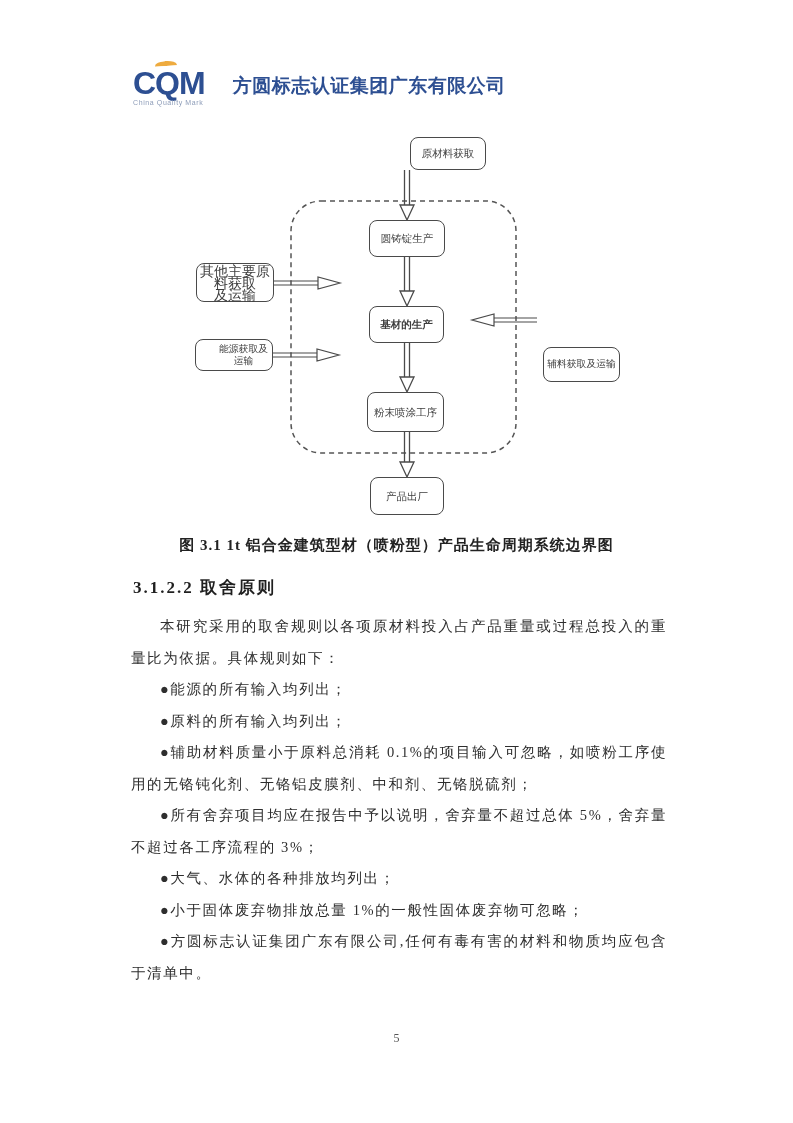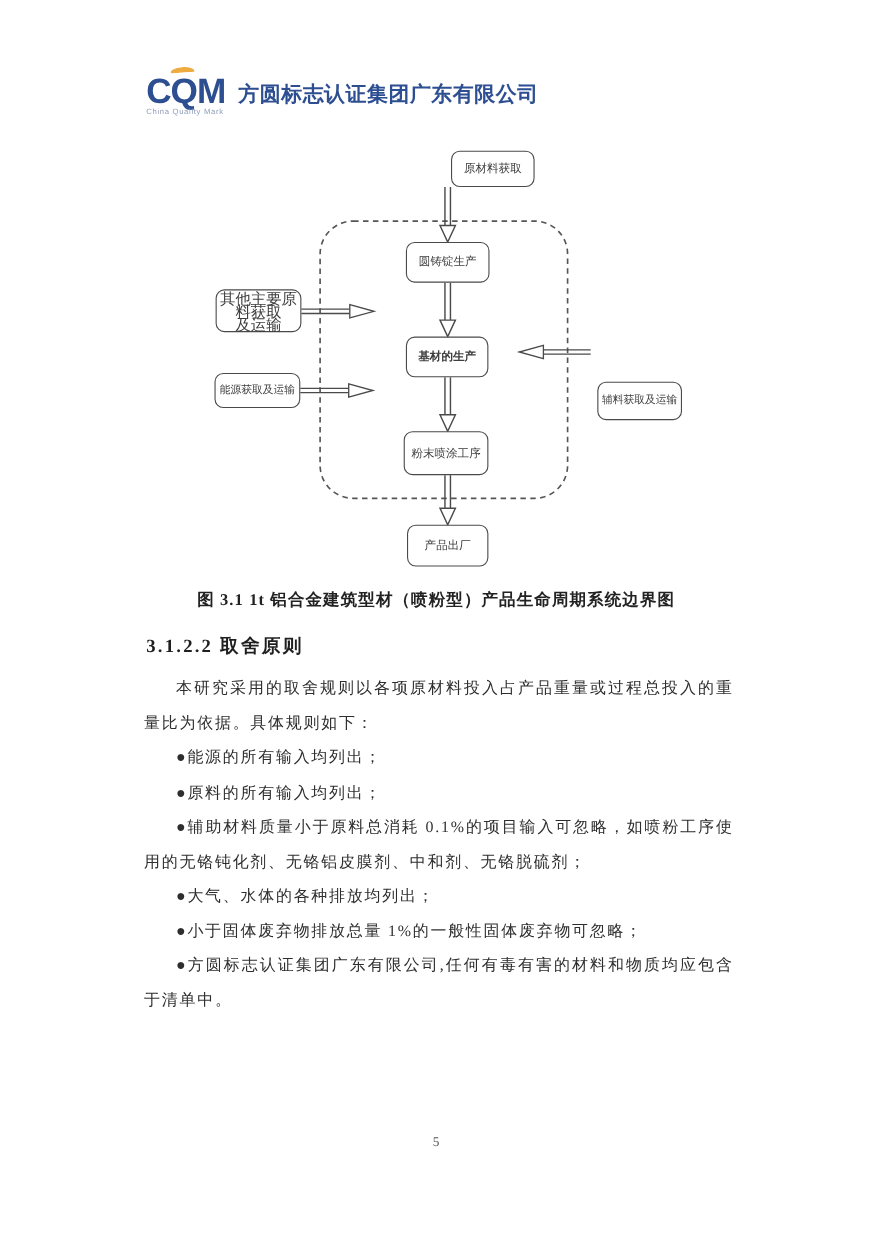--- a/index.html
+++ b/index.html
@@ -36,21 +36,21 @@
   .logo-tagline {
     font-family: "Liberation Sans", "DejaVu Sans", sans-serif;
     font-size: 7px;
     letter-spacing: 0.6px;
     color: #8d9cb8;
     margin-top: 1px;
   }
   .logo-company {
     display: inline-block;
     vertical-align: top;
-    margin-left: 8px;
+    margin-left: 24px;
     margin-top: 5px;
     font-family: Liberation Sans, sans-serif;
     font-weight: bold;
     font-size: 19px;
     letter-spacing: 0.5px;
     color: #2d4f92;
   }
 
   
   .diagram-svg { position: absolute; left: 0; top: 0; width: 793px; height: 560px; }
@@ -67,21 +67,21 @@
     font-size: 10.5px;
     line-height: 12.5px;
     color: #3d3d3d;
   }
   .box-raw      { left: 370px; top: 137px; width: 76px; height: 33px; margin-left: 40px; }
   .box-ingot    { left: 369px; top: 220px; width: 76px; height: 37px; }
   .box-base     { left: 369px; top: 306px; width: 75px; height: 37px; font-weight: bold; }
   .box-powder   { left: 367px; top: 392px; width: 77px; height: 40px; }
   .box-product  { left: 370px; top: 477px; width: 74px; height: 38px; }
   .box-other    { left: 196px; top: 263px; width: 78px; height: 39px; font-size: 14px; line-height: 12px; }
-  .box-energy   { left: 195px; top: 339px; width: 78px; height: 32px; font-size: 9.8px; }
+  .box-energy   { left: 195px; top: 339px; width: 78px; height: 32px; font-size: 9.8px; padding-left: 19px; }
   .box-aux      { left: 543px; top: 303px; width: 77px; height: 35px; font-size: 9.8px; margin-top: 44px; }
 
   
   .figure-caption {
     position: absolute;
     left: 0; top: 536px;
     width: 793px;
     text-align: center;
     font-weight: bold;
     font-size: 15px;
@@ -200,20 +200,21 @@
 
   <div class="figure-caption">图 3.1 1t 铝合金建筑型材（喷粉型）产品生命周期系统边界图</div>
 
   <div class="section-heading">3.1.2.2  取舍原则</div>
 
   <div class="body-text">
     <p>本研究采用的取舍规则以各项原材料投入占产品重量或过程总投入的重量比为依据。具体规则如下：</p>
     <p>●能源的所有输入均列出；</p>
     <p>●原料的所有输入均列出；</p>
     <p>●辅助材料质量小于原料总消耗 0.1%的项目输入可忽略，如喷粉工序使用的无铬钝化剂、无铬铝皮膜剂、中和剂、无铬脱硫剂；</p>
+    <p>●所有舍弃项目均应在报告中予以说明，舍弃量不超过总体 5%，舍弃量不超过各工序流程的 3%；</p>
     <p>●大气、水体的各种排放均列出；</p>
     <p>●小于固体废弃物排放总量 1%的一般性固体废弃物可忽略；</p>
     <p>●方圆标志认证集团广东有限公司,任何有毒有害的材料和物质均应包含于清单中。</p>
   </div>
 
   <div class="page-number">5</div>
 
 </div>
 
 </body></html>

